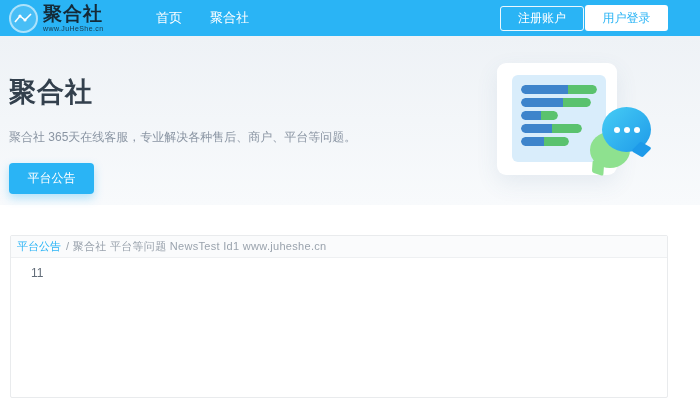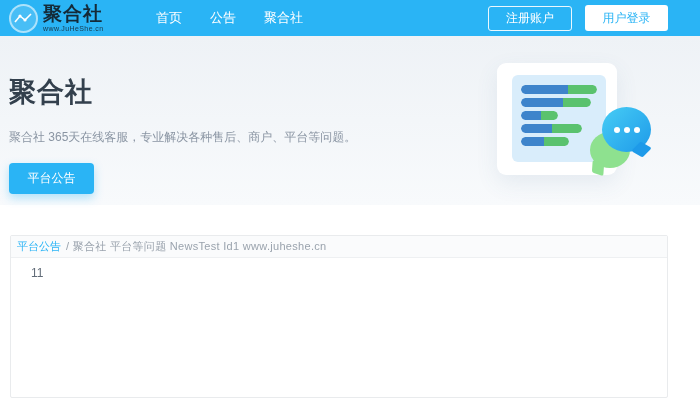--- a/index.html
+++ b/index.html
@@ -18,21 +18,21 @@
     display:flex;align-items:center;}
   .logo{display:flex;align-items:center;padding-left:9px;width:132px;cursor:pointer;}
   .logo-circle{width:29px;height:29px;border-radius:50%;flex:0 0 auto;
     border:2px solid rgba(255,255,255,0.55);background:rgba(255,255,255,0.14);
     display:flex;align-items:center;justify-content:center;}
   .logo-text{margin-left:5px;line-height:1;}
   .logo-name{font-size:19px;font-weight:bold;color:#142a38;letter-spacing:1px;}
   .logo-domain{font-size:7px;color:#19384a;margin-top:2px;letter-spacing:0.4px;}
   .nav-links{display:flex;align-items:center;margin-left:10px;}
   .nav-link{color:#fff;font-size:13px;padding:0 14px;line-height:36px;cursor:pointer;}
-  .nav-actions{margin-left:auto;display:flex;align-items:center;gap:13px;margin-right:32px;}
+  .nav-actions{margin-left:auto;display:flex;align-items:center;gap:1px;margin-right:32px;}
   .btn-outline{width:84px;height:25px;border:1px solid rgba(255,255,255,0.9);
     border-radius:3px;background:transparent;color:#fff;font-size:12px;cursor:pointer;
     font-family:inherit;}
   .btn-solid{width:83px;height:26px;border:none;border-radius:3px;background:#fff;
     color:var(--primary);font-size:12px;cursor:pointer;font-family:inherit;}
 
   
   .hero{position:relative;height:169px;background:linear-gradient(#eef2f6,#f8fafc);
     padding:38px 0 0 9px;}
   .hero-title{font-size:27px;font-weight:bold;color:#33404d;letter-spacing:1px;}
@@ -88,21 +88,20 @@
       </svg>
     </span>
     <span class="logo-text">
       <div class="logo-name">聚合社</div>
       <div class="logo-domain">www.JuHeShe.cn</div>
     </span>
   </div>
 
   <nav class="nav-links">
     <span class="nav-link">首页</span>
-    <span class="nav-link">公告</span>
     <span class="nav-link">聚合社</span>
   </nav>
 
   <div class="nav-actions">
     <button class="btn-outline">注册账户</button>
     <button class="btn-solid">用户登录</button>
   </div>
 </div>
 
 <div class="hero">

